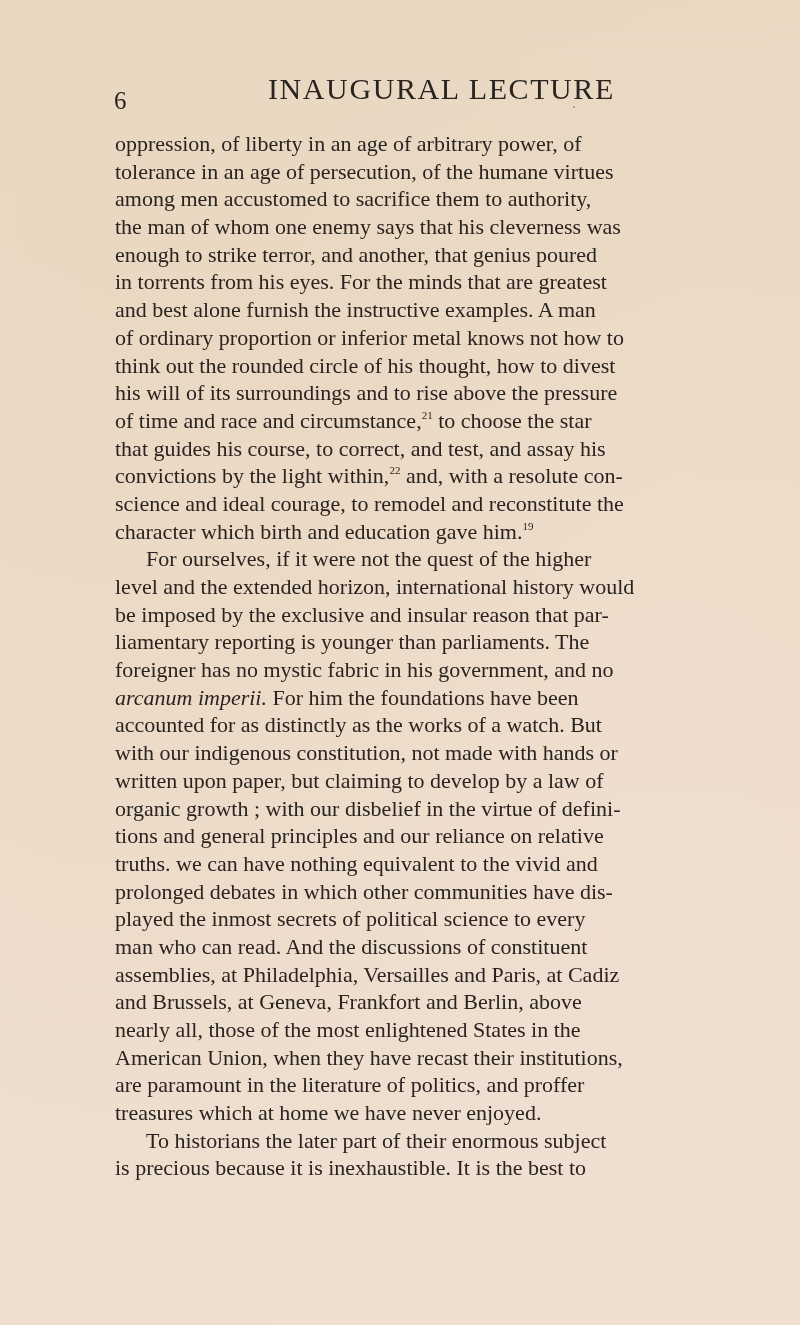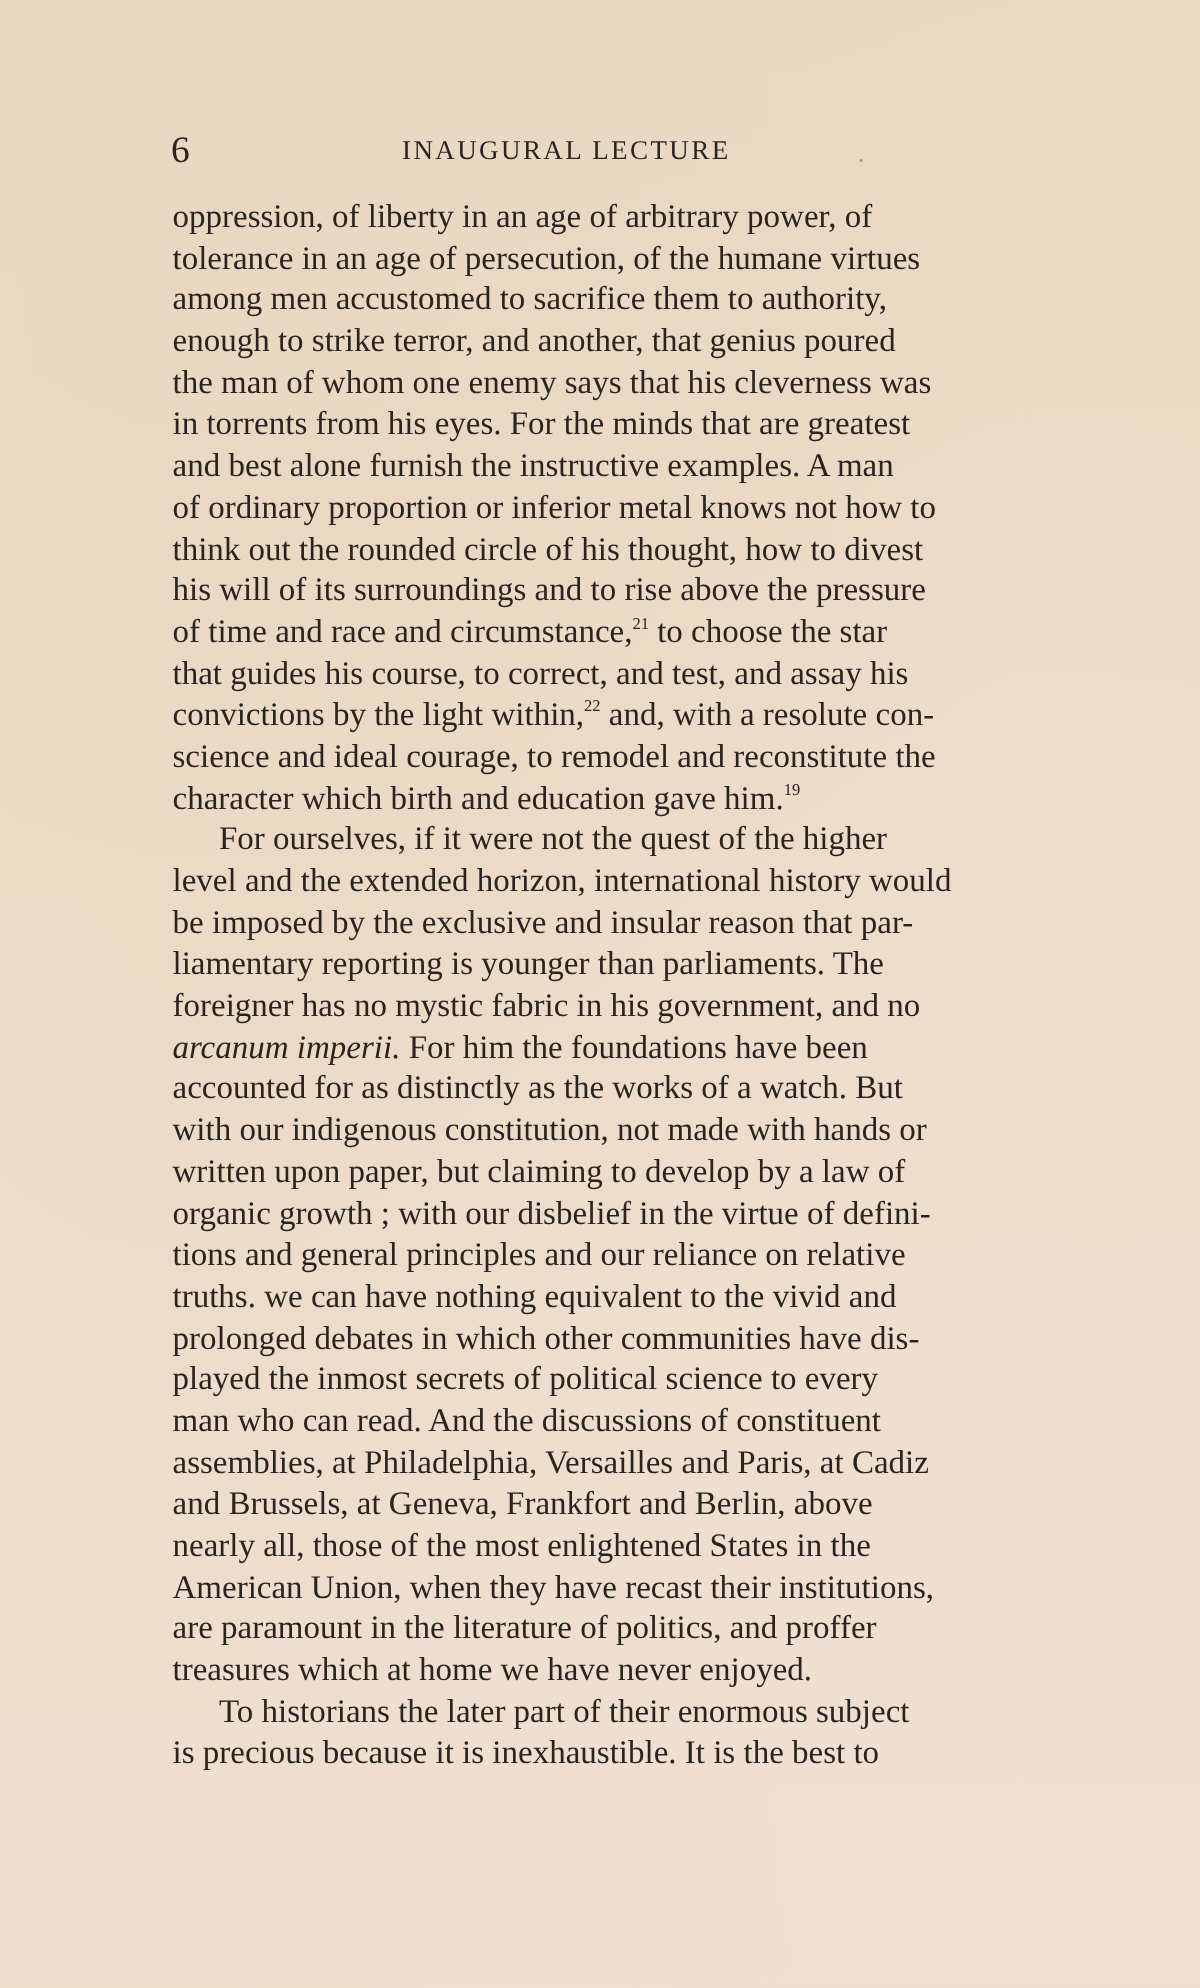--- a/index.html
+++ b/index.html
@@ -35,23 +35,23 @@
       position: absolute;
       left: 114px;
       top: 88px;
       font-size: 25px;
       line-height: 25px;
       letter-spacing: 0;
     }
     .running-title {
       position: absolute;
       left: 268px;
-      top: 88px;
+      top: 76px;
       width: 303px;
-      font-size: 18px;
+      font-size: 30px;
       line-height: 25px;
       letter-spacing: 1.6px;
       white-space: nowrap;
     }
     .text-block {
       position: absolute;
       left: 115px;
       top: 130px;
       width: 603px;
     }
@@ -99,22 +99,22 @@
   <div class="running-head">
     <span class="folio">6</span>
     <span class="running-title">INAUGURAL LECTURE</span>
     <span class="fleck"></span>
   </div>
 
   <div class="text-block">
     <span class="line" style="white-space: nowrap; word-spacing: 0px; text-align-last: left; text-align: left;"><span>oppression, of liberty in an age of arbitrary power, of</span></span>
     <span class="line" style="white-space: nowrap; word-spacing: 0px; text-align-last: left; text-align: left;"><span>tolerance in an age of persecution, of the humane virtues</span></span>
     <span class="line" style="white-space: nowrap; word-spacing: 0px; text-align-last: left; text-align: left;"><span>among men accustomed to sacrifice them to authority,</span></span>
+    <span class="line" style="white-space: nowrap; word-spacing: 0px; text-align-last: left; text-align: left;"><span>the man of whom one enemy says that his cleverness was</span></span>
     <span class="line" style="white-space: nowrap; word-spacing: 0px; text-align-last: left; text-align: left;"><span>enough to strike terror, and another, that genius poured</span></span>
-    <span class="line" style="white-space: nowrap; word-spacing: 0px; text-align-last: left; text-align: left;"><span>the man of whom one enemy says that his cleverness was</span></span>
     <span class="line" style="white-space: nowrap; word-spacing: 0px; text-align-last: left; text-align: left;"><span>in torrents from his eyes.  For the minds that are greatest</span></span>
     <span class="line" style="white-space: nowrap; word-spacing: 0px; text-align-last: left; text-align: left;"><span>and best alone furnish the instructive examples.  A man</span></span>
     <span class="line" style="white-space: nowrap; word-spacing: 0px; text-align-last: left; text-align: left;"><span>of ordinary proportion or inferior metal knows not how to</span></span>
     <span class="line" style="white-space: nowrap; word-spacing: 0px; text-align-last: left; text-align: left;"><span>think out the rounded circle of his thought, how to divest</span></span>
     <span class="line" style="white-space: nowrap; word-spacing: 0px; text-align-last: left; text-align: left;"><span>his will of its surroundings and to rise above the pressure</span></span>
     <span class="line" style="white-space: nowrap; word-spacing: 0px; text-align-last: left; text-align: left;"><span>of time and race and circumstance,</span><sup>21</sup><span> to choose the star</span></span>
     <span class="line" style="white-space: nowrap; word-spacing: 0px; text-align-last: left; text-align: left;"><span>that guides his course, to correct, and test, and assay his</span></span>
     <span class="line" style="white-space: nowrap; word-spacing: 0px; text-align-last: left; text-align: left;"><span>convictions by the light within,</span><sup>22</sup><span> and, with a resolute con-</span></span>
     <span class="line" style="white-space: nowrap; word-spacing: 0px; text-align-last: left; text-align: left;"><span>science and ideal courage, to remodel and reconstitute the</span></span>
     <span class="line last"><span>character which birth and education gave him.</span><sup>19</sup></span>

